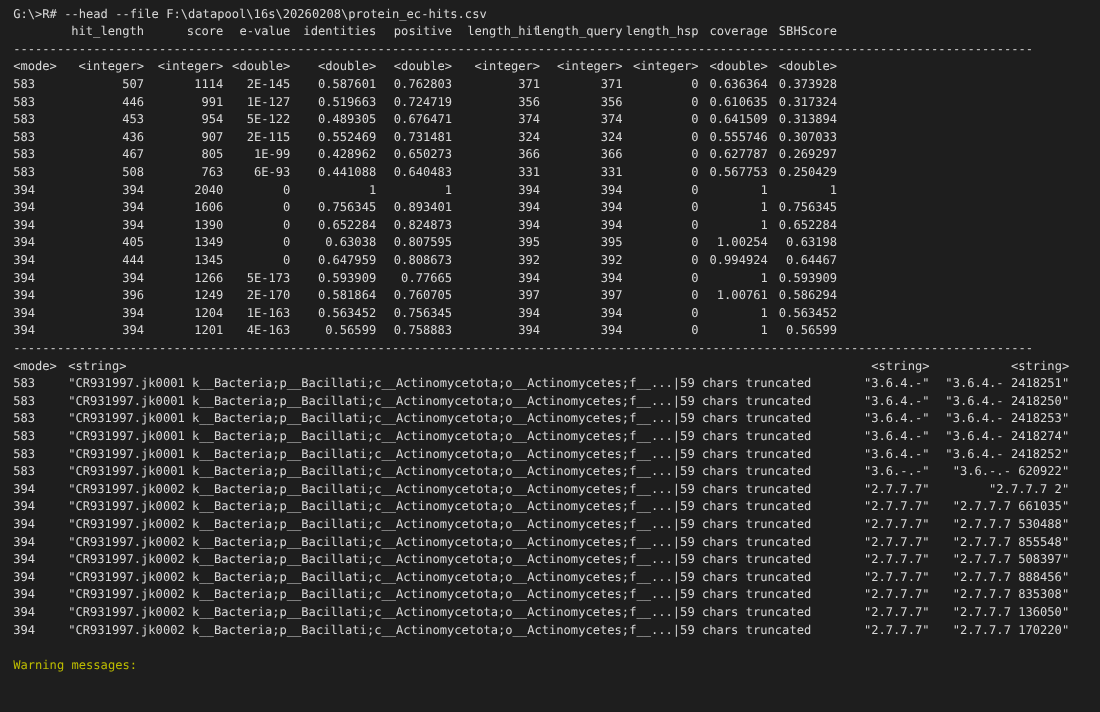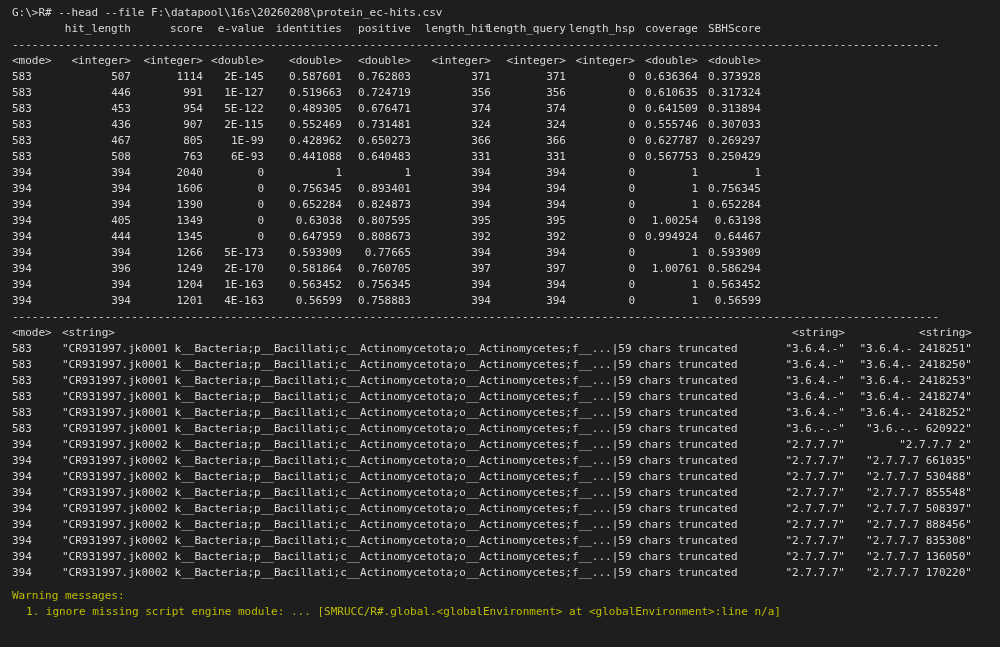--- a/index.html
+++ b/index.html
@@ -15,21 +15,21 @@
     line-height:16px;
     padding:5px 0 0 12px;
     overflow:hidden;
   }
   .line { height:16px; white-space:pre; overflow:hidden; }
   .row  { display:flex; }
   .cell { display:flex; justify-content:flex-end; flex:0 0 auto; }
   .cell.l { justify-content:flex-start; }
   .cell span { white-space:pre; flex:0 0 auto; }
   .sep { letter-spacing:0; }
-  .warning { color:var(--warn); margin-top:7px; }
+  .warning { color:var(--warn); margin-top:16px; }
   .warning .item { padding-left:14px; }
 </style>
 </head>
 <body>
 
 <div class="terminal">
   <div class="line"><span>G:\&gt;R# --head --file F:\datapool\16s\20260208\protein_ec-hits.csv</span></div>
   <div id="t1-header">
       <div class="line row"><div class="cell l" style="width: 50px;"><span></span></div><div class="cell" style="width: 69px;"><span>hit_length</span></div><div class="cell" style="width: 72px;"><span>score</span></div><div class="cell" style="width: 61px;"><span>e-value</span></div><div class="cell" style="width: 78px;"><span>identities</span></div><div class="cell" style="width: 69px;"><span>positive</span></div><div class="cell" style="width: 80px;"><span>length_hit</span></div><div class="cell" style="width: 75px;"><span>length_query</span></div><div class="cell" style="width: 69px;"><span>length_hsp</span></div><div class="cell" style="width: 63px;"><span>coverage</span></div><div class="cell" style="width: 63px;"><span>SBHScore</span></div></div>
     </div>
@@ -70,15 +70,14 @@
       <div class="line row"><div class="cell l" style="width: 50px;"><span>394</span></div><div class="cell l" style="width: 714px;"><span>"CR931997.jk0002 k__Bacteria;p__Bacillati;c__Actinomycetota;o__Actinomycetes;f__...|59 chars truncated</span></div><div class="cell" style="width: 69px;"><span>"2.7.7.7"</span></div><div class="cell" style="width: 127px;"><span>"2.7.7.7 530488"</span></div></div>
       <div class="line row"><div class="cell l" style="width: 50px;"><span>394</span></div><div class="cell l" style="width: 714px;"><span>"CR931997.jk0002 k__Bacteria;p__Bacillati;c__Actinomycetota;o__Actinomycetes;f__...|59 chars truncated</span></div><div class="cell" style="width: 69px;"><span>"2.7.7.7"</span></div><div class="cell" style="width: 127px;"><span>"2.7.7.7 855548"</span></div></div>
       <div class="line row"><div class="cell l" style="width: 50px;"><span>394</span></div><div class="cell l" style="width: 714px;"><span>"CR931997.jk0002 k__Bacteria;p__Bacillati;c__Actinomycetota;o__Actinomycetes;f__...|59 chars truncated</span></div><div class="cell" style="width: 69px;"><span>"2.7.7.7"</span></div><div class="cell" style="width: 127px;"><span>"2.7.7.7 508397"</span></div></div>
       <div class="line row"><div class="cell l" style="width: 50px;"><span>394</span></div><div class="cell l" style="width: 714px;"><span>"CR931997.jk0002 k__Bacteria;p__Bacillati;c__Actinomycetota;o__Actinomycetes;f__...|59 chars truncated</span></div><div class="cell" style="width: 69px;"><span>"2.7.7.7"</span></div><div class="cell" style="width: 127px;"><span>"2.7.7.7 888456"</span></div></div>
       <div class="line row"><div class="cell l" style="width: 50px;"><span>394</span></div><div class="cell l" style="width: 714px;"><span>"CR931997.jk0002 k__Bacteria;p__Bacillati;c__Actinomycetota;o__Actinomycetes;f__...|59 chars truncated</span></div><div class="cell" style="width: 69px;"><span>"2.7.7.7"</span></div><div class="cell" style="width: 127px;"><span>"2.7.7.7 835308"</span></div></div>
       <div class="line row"><div class="cell l" style="width: 50px;"><span>394</span></div><div class="cell l" style="width: 714px;"><span>"CR931997.jk0002 k__Bacteria;p__Bacillati;c__Actinomycetota;o__Actinomycetes;f__...|59 chars truncated</span></div><div class="cell" style="width: 69px;"><span>"2.7.7.7"</span></div><div class="cell" style="width: 127px;"><span>"2.7.7.7 136050"</span></div></div>
       <div class="line row"><div class="cell l" style="width: 50px;"><span>394</span></div><div class="cell l" style="width: 714px;"><span>"CR931997.jk0002 k__Bacteria;p__Bacillati;c__Actinomycetota;o__Actinomycetes;f__...|59 chars truncated</span></div><div class="cell" style="width: 69px;"><span>"2.7.7.7"</span></div><div class="cell" style="width: 127px;"><span>"2.7.7.7 170220"</span></div></div>
     </div>
   <div class="warning">
     <div class="line">Warning messages:</div>
-    <div class="line item">1. ignore missing script engine module: ... [SMRUCC/R#.global.&lt;globalEnvironment&gt; at &lt;globalEnvironment&gt;:line n/a]</div>
   </div>
 </div>
 
 </body></html>

